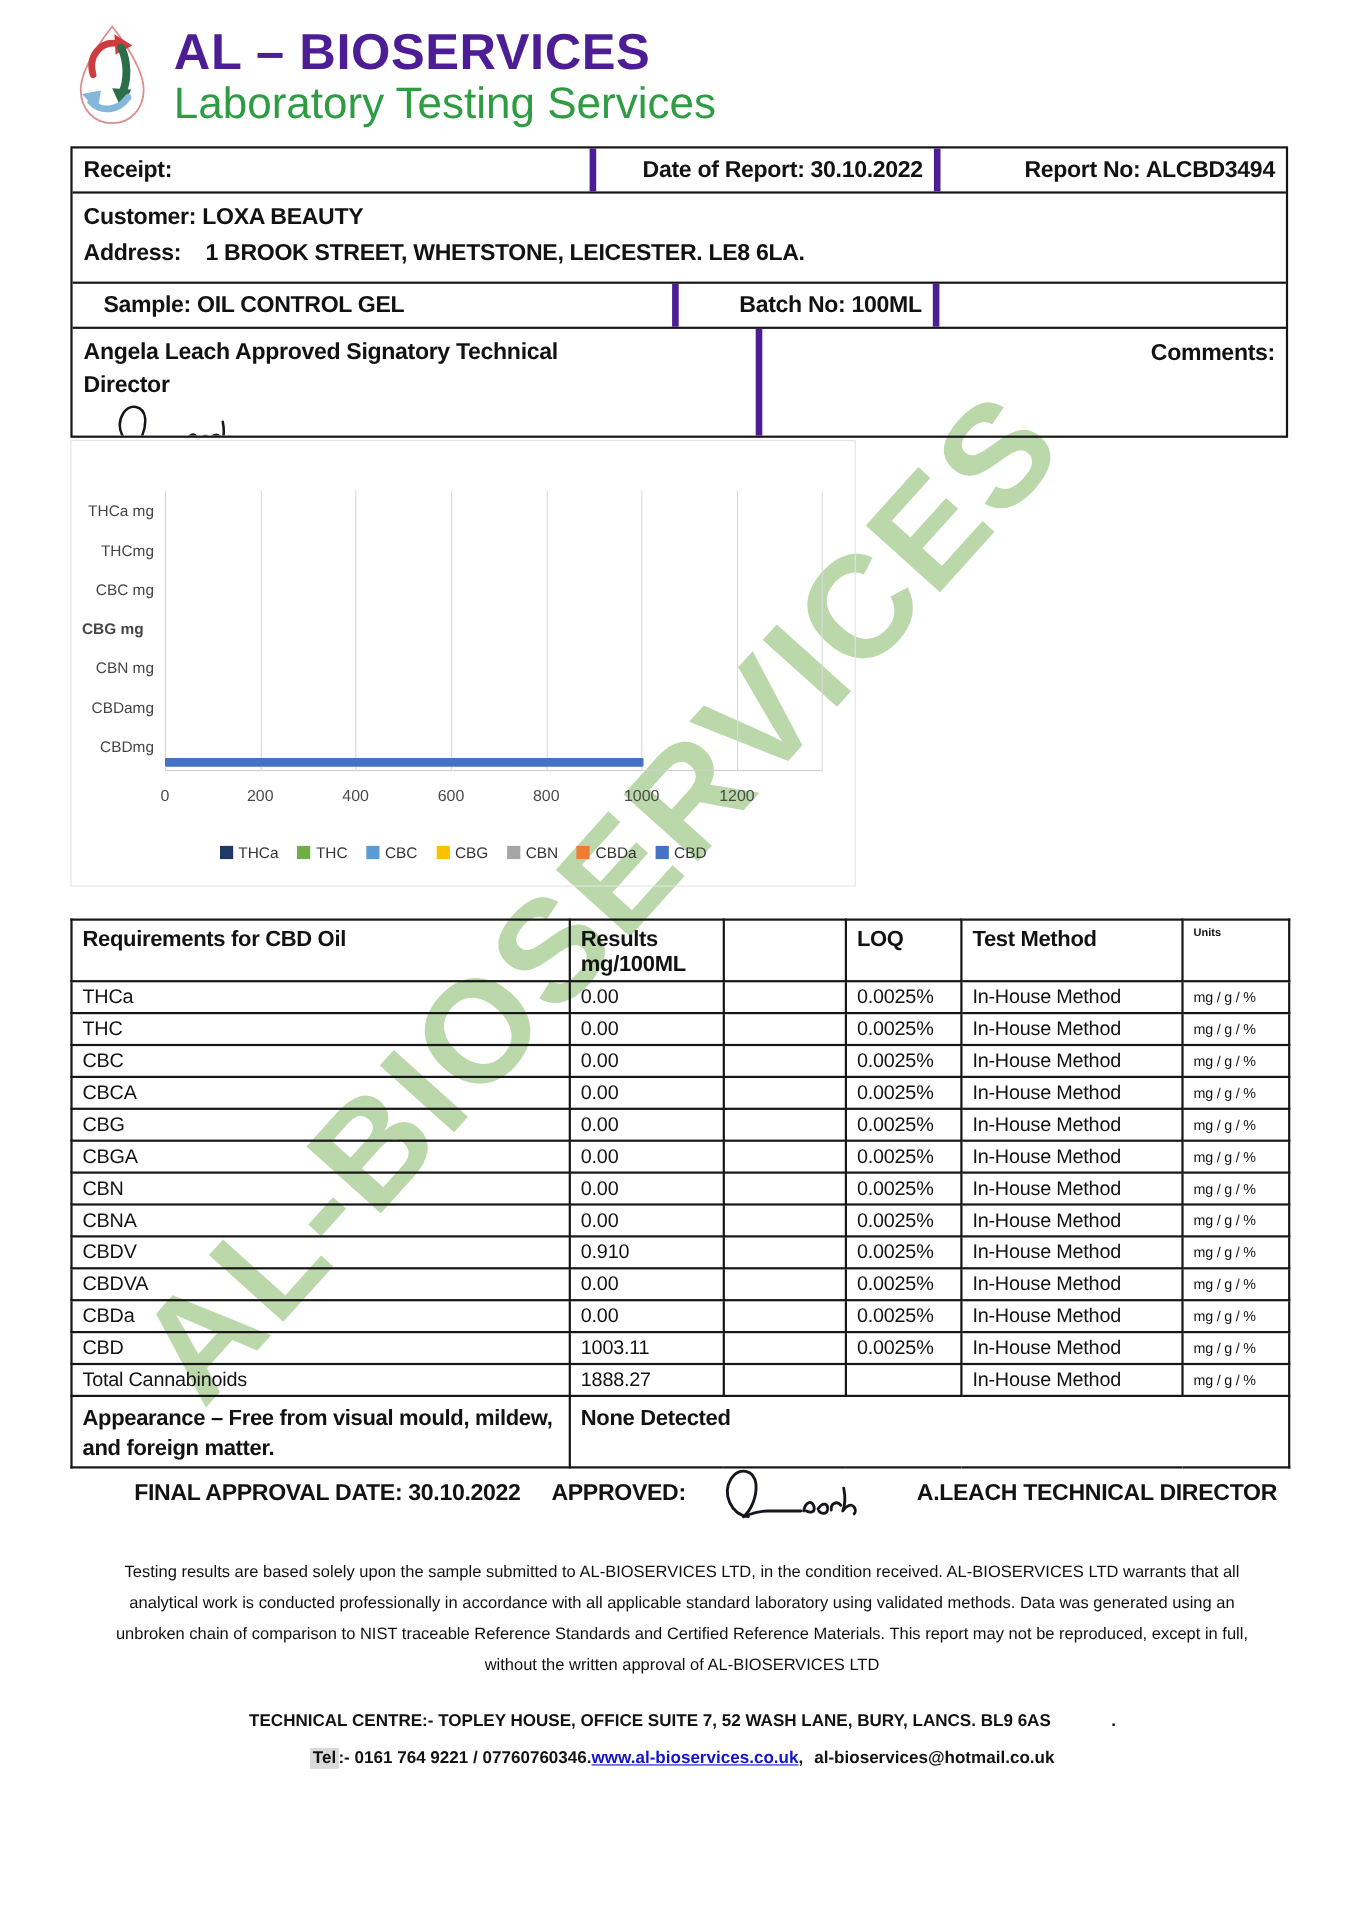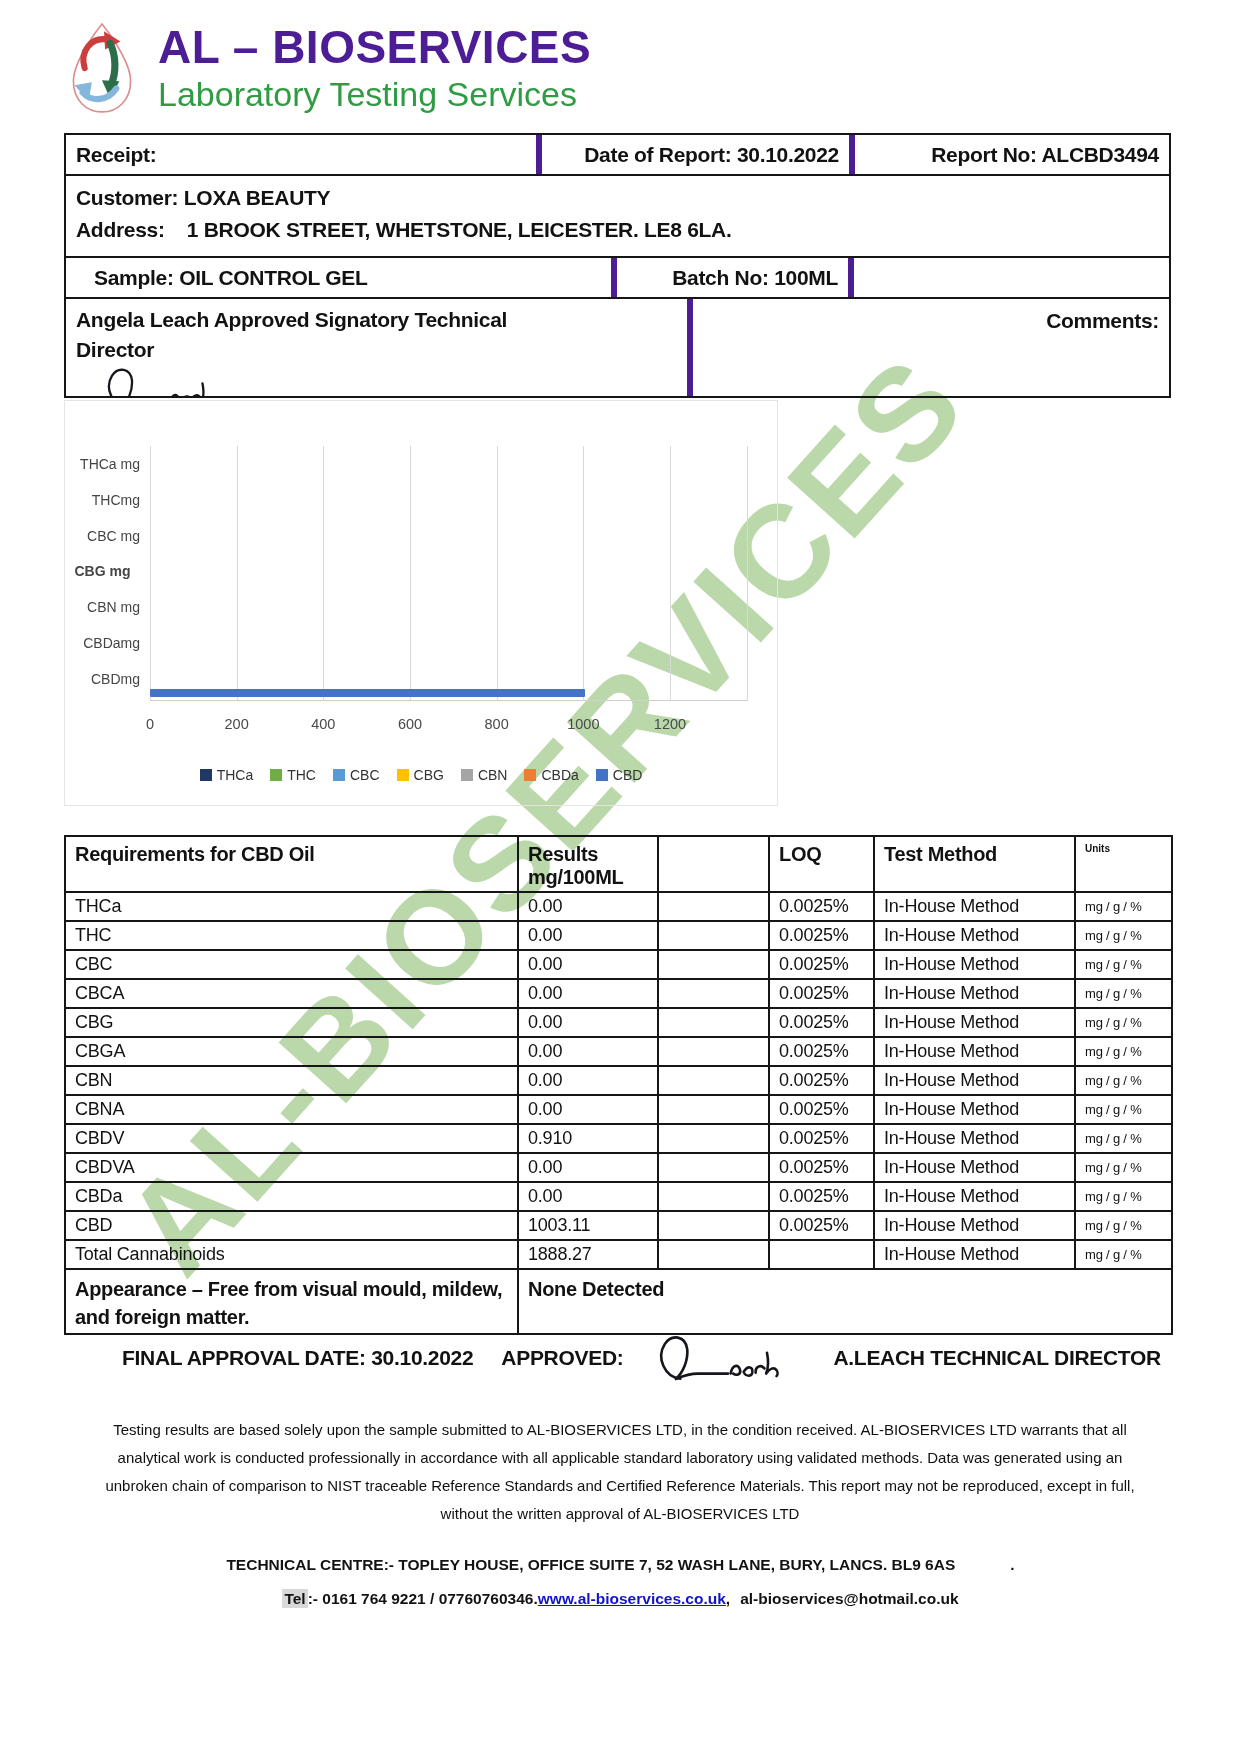--- a/index.html
+++ b/index.html
@@ -8,21 +8,21 @@
   
   .wm{position:absolute;left:-115px;top:700px;width:1320px;height:230px;z-index:0;
       text-align:center;line-height:230px;font-size:132px;font-weight:700;letter-spacing:4px;
       white-space:nowrap;transform:rotate(-48deg);transform-origin:center;opacity:.8;
       pointer-events:none;user-select:none;}
   .content{position:absolute;inset:0;z-index:1;}
   
   .brand{position:absolute;left:62px;top:20px;display:flex;gap:16px;align-items:flex-start;}
   .brand-text{display:flex;flex-direction:column;}
   .brand-title{font-size:46px;font-weight:700;line-height:54px;letter-spacing:.5px;}
-  .brand-sub{font-size:34px;font-weight:400;line-height:40px;}
+  .brand-sub{font-size:40px;font-weight:400;line-height:40px;}
   
   .itable{position:absolute;left:64px;top:133px;width:1107px;border:2px solid #161616;
           box-sizing:border-box;background:transparent;}
   .irow{display:flex;}
   .irow + .irow{border-top:2px solid #161616;}
   .icell{box-sizing:border-box;padding:4px 10px;overflow:hidden;}
   .icell + .icell{border-left:6px solid #4c1d95;text-align:right;}
   .b{font-weight:700;letter-spacing:-0.3px;}
   .fs21{font-size:21px;line-height:32px;}
   

